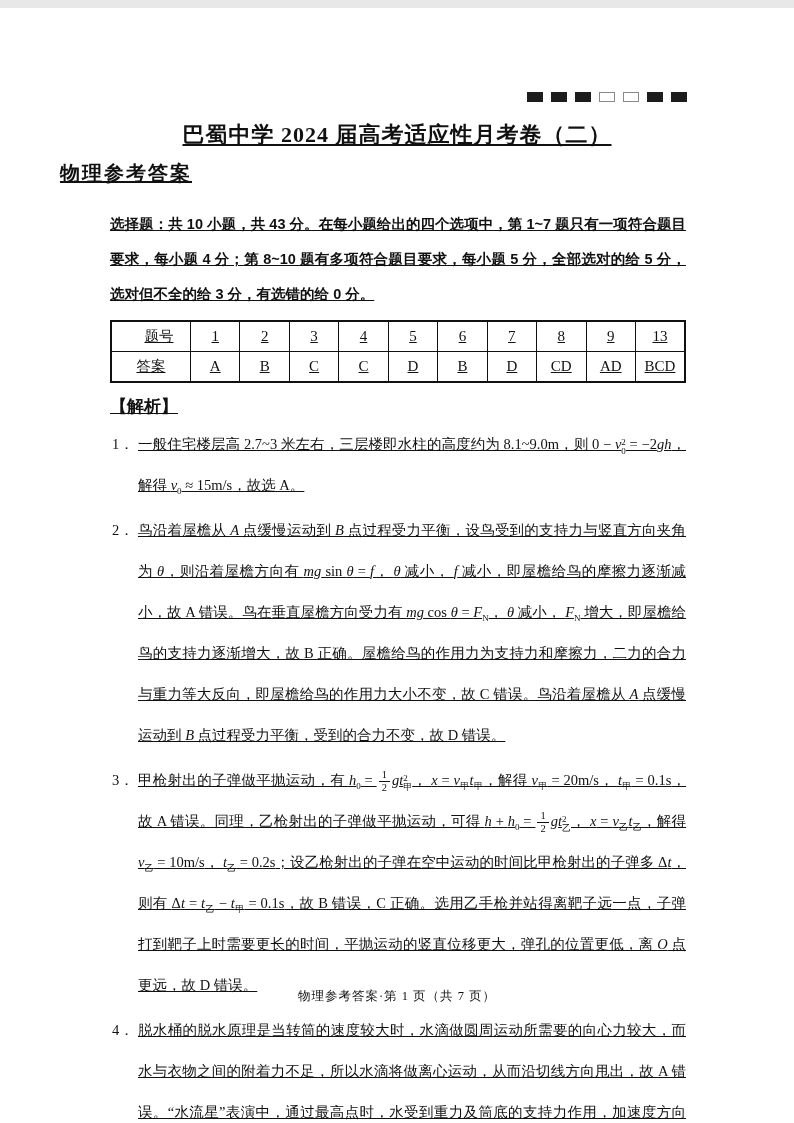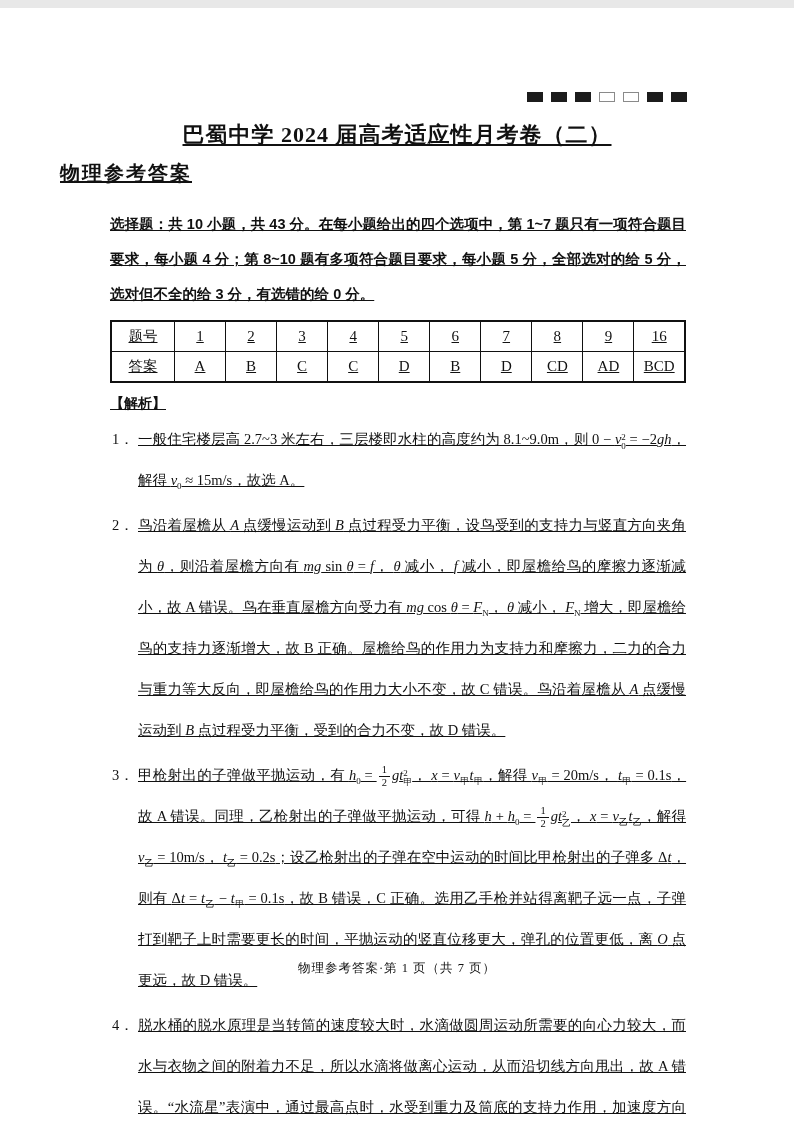--- a/index.html
+++ b/index.html
@@ -53,21 +53,21 @@
     vertical-align:middle;
     height:29px;
     font-size:15px;
     padding:0;
   }
   table.answers td.lab{font-size:14.5px;}
   .analysis{
     margin:12px 0 6px 0;
     font-family:"Liberation Sans","DejaVu Sans",sans-serif;
     font-weight:bold;
-    font-size:14px;
+    font-size:17px;
   }
   .item{
     position:relative;
     padding-left:28px;
     font-size:14.5px;
     line-height:41px;
     text-align:justify;
     margin-bottom:4px;
   }
   .item .num{position:absolute;left:2px;top:0;}
@@ -86,21 +86,21 @@
     text-align:center;
     vertical-align:-6px;
     font-size:10.5px;
     line-height:12px;
     margin:0 2px;
   }
   .frac .fn{display:block;border-bottom:1px solid #111;padding:0 3px;}
   .frac .fd{display:block;padding:0 3px;}
   .footer{
     position:absolute;
-    top:952px;left:0;width:100%;
+    top:980px;left:0;width:100%;
     text-align:center;
     font-size:12.5px;
     letter-spacing:1px;
   }
 </style>
 </head>
 <body>
 
 <div class="page">
 
@@ -116,31 +116,31 @@
 
   <div class="title">巴蜀中学 2024 届高考适应性月考卷（二）</div>
   <div class="subtitle">物理参考答案</div>
 
   <div class="col">
     <p class="intro">选择题：共 10 小题，共 43 分。在每小题给出的四个选项中，第 1~7 题只有一项符合题目要求，每小题 4 分；第 8~10 题有多项符合题目要求，每小题 5 分，全部选对的给 5 分，选对但不全的给 3 分，有选错的给 0 分。</p>
 
     <table class="answers">
       <tbody>
           <tr>
-            <td class="lab" style="width: 62px;">题号</td>
+            <td class="lab" style="width: 62px; padding-left: 16px;">题号</td>
             <td>1</td>
             <td>2</td>
             <td>3</td>
             <td>4</td>
             <td>5</td>
             <td>6</td>
             <td>7</td>
             <td>8</td>
             <td>9</td>
-            <td>16</td>
+            <td>13</td>
           </tr>
           <tr>
             <td class="lab" style="width: 62px;">答案</td>
             <td>A</td>
             <td>B</td>
             <td>C</td>
             <td>C</td>
             <td>D</td>
             <td>B</td>
             <td>D</td>

